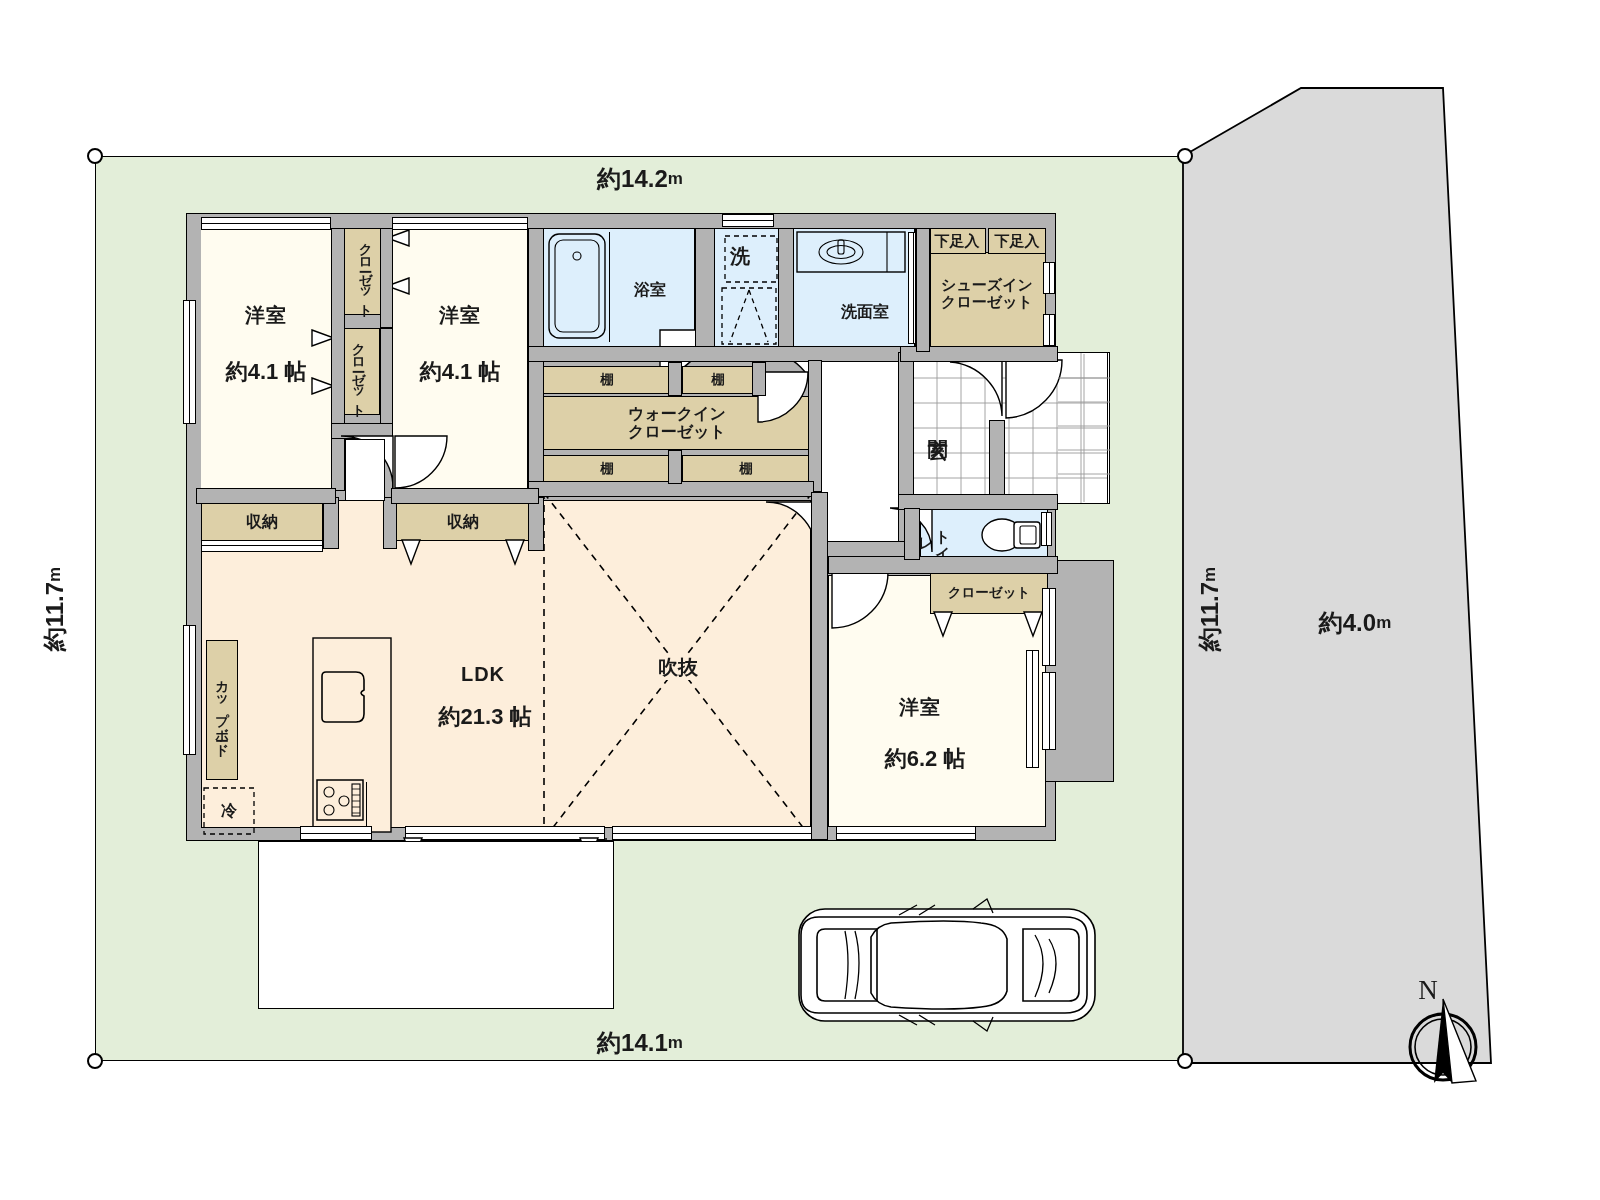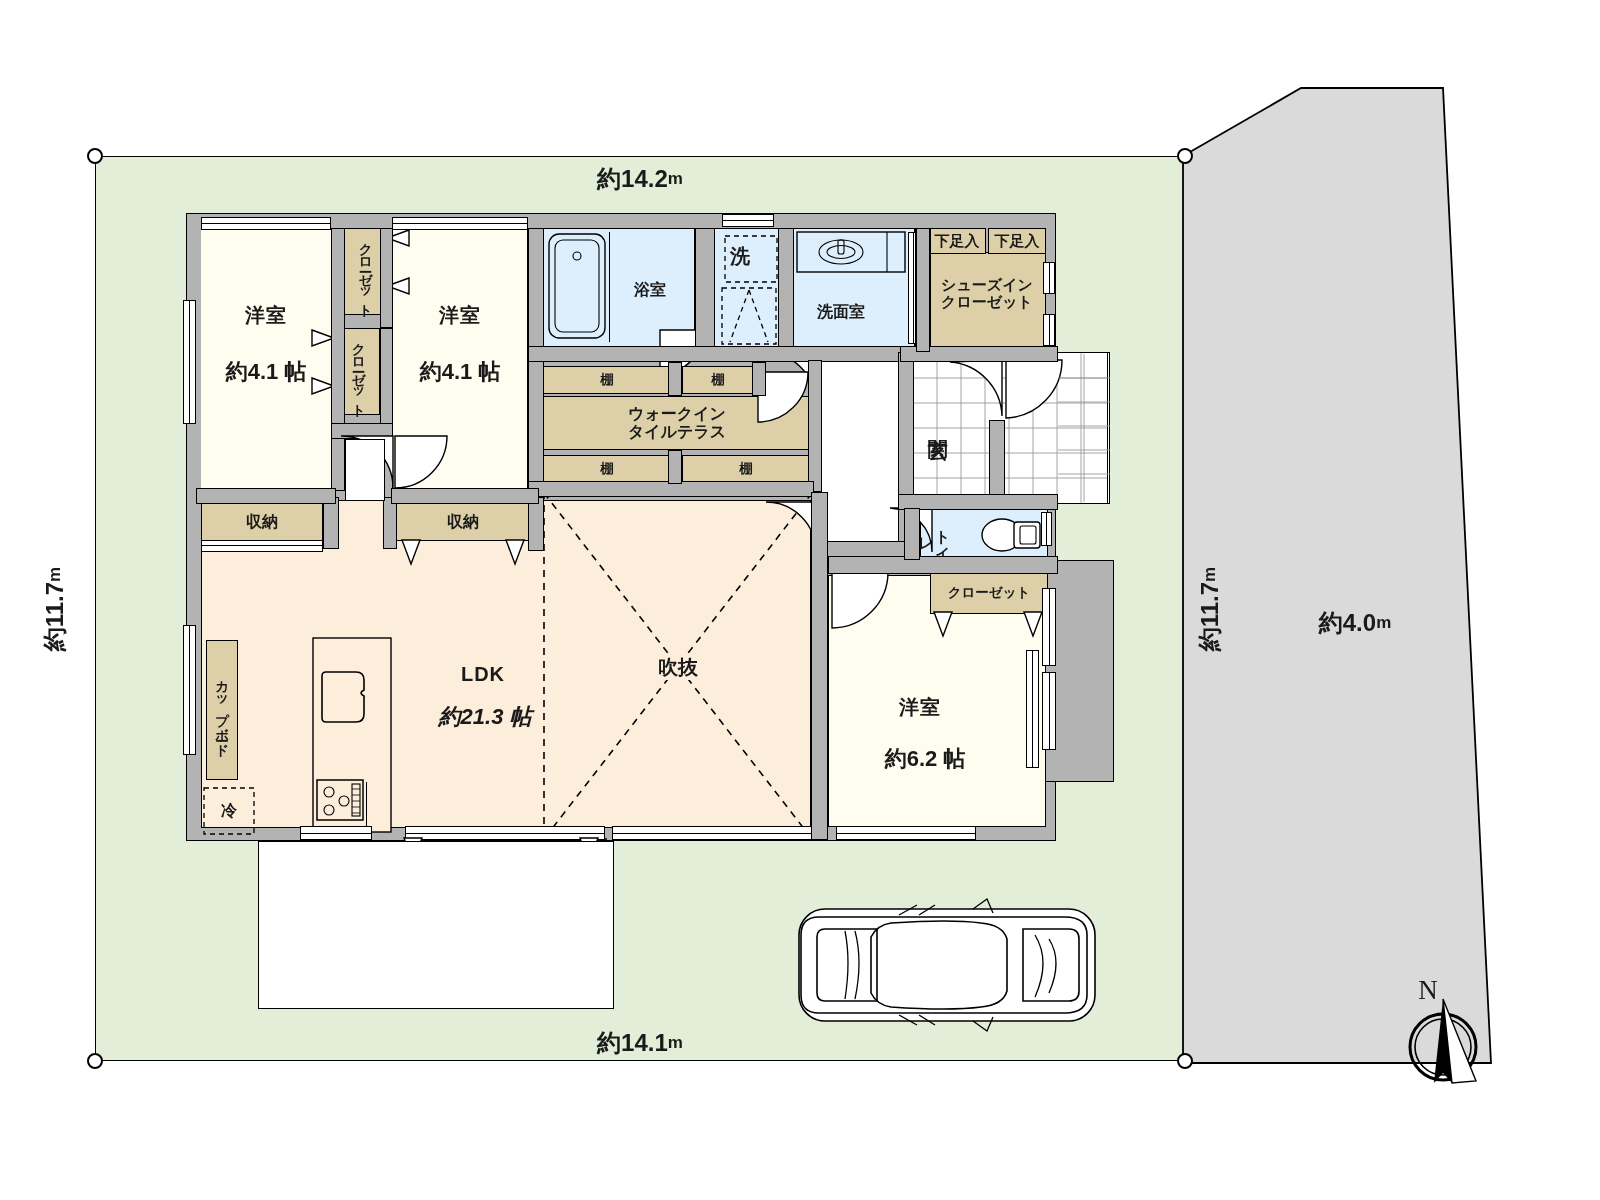--- a/index.html
+++ b/index.html
@@ -154,21 +154,21 @@
   </svg>
   <svg class="ab" style="left:722px;top:288px;width:56px;height:58px;">
     <rect x="0" y="0" width="54" height="56" class="dashthin"></rect>
     <path d="M27,2 L8,54 M27,2 L46,54" class="dashthin"></path>
   </svg>
 
   <div class="ab win" style="left:722px;top:214px;width:52px;height:13px;"></div>
   <div class="ab winline" style="left:722px;top:220px;width:52px;height:1.4px;"></div>
 
   <div class="ab wet" style="left:793px;top:228px;width:122px;height:120px;"></div>
-  <div class="lbl sm" style="left:778px;top:300px;width:110px;height:24px;padding-left:8px;">洗面室</div>
+  <div class="lbl sm" style="left:802px;top:300px;width:110px;height:24px;padding-left:8px;">洗面室</div>
 
   <svg class="ab" style="left:797px;top:232px;width:110px;height:42px;">
     <rect x="0" y="0" width="108" height="40" class="fillblue"></rect>
     <ellipse cx="44" cy="20" rx="22" ry="12" class="stroke-thin"></ellipse>
     <ellipse cx="44" cy="20" rx="14" ry="6.5" class="stroke-thin"></ellipse>
     <rect x="41" y="8" width="6" height="14" rx="2" class="stroke-thin"></rect>
     <line x1="90" y1="0" x2="90" y2="40" class="stroke-thin"></line>
   </svg>
   <div class="ab win" style="left:908px;top:232px;width:11px;height:112px;"></div>
   <div class="ab winline" style="left:913px;top:232px;width:1.4px;height:112px;"></div>
@@ -188,21 +188,21 @@
   <div class="ab clo" style="left:988px;top:228px;width:58px;height:26px;"></div>
   <div class="lbl xxs" style="left:988px;top:228px;width:58px;height:26px;">下足入</div>
 
   <div class="ab win" style="left:1043px;top:262px;width:12px;height:32px;"></div>
   <div class="ab winline" style="left:1049px;top:262px;width:1.4px;height:32px;"></div>
   <div class="ab win" style="left:1043px;top:314px;width:12px;height:32px;"></div>
   <div class="ab winline" style="left:1049px;top:314px;width:1.4px;height:32px;"></div>
 
   <div class="ab clo" style="left:543px;top:396px;width:268px;height:54px;"></div>
   <div class="lbl sm" style="left:543px;top:396px;width:268px;height:54px;">ウォークイン
-タイルテラス</div>
+クローゼット</div>
   <div class="ab clo" style="left:543px;top:366px;width:128px;height:28px;"></div>
   <div class="lbl xs" style="left:543px;top:366px;width:128px;height:28px;">棚</div>
   <div class="ab clo" style="left:682px;top:366px;width:72px;height:28px;"></div>
   <div class="lbl xs" style="left:682px;top:366px;width:72px;height:28px;">棚</div>
   <div class="ab clo" style="left:543px;top:455px;width:128px;height:28px;"></div>
   <div class="lbl xs" style="left:543px;top:455px;width:128px;height:28px;">棚</div>
   <div class="ab clo" style="left:682px;top:455px;width:128px;height:28px;"></div>
   <div class="lbl xs" style="left:682px;top:455px;width:128px;height:28px;">棚</div>
 
   <svg class="ab" style="left:758px;top:372px;width:56px;height:56px;">
@@ -285,21 +285,21 @@
   <div class="ab win" style="left:1042px;top:672px;width:14px;height:78px;"></div>
   <div class="ab winline" style="left:1049px;top:672px;width:1.4px;height:78px;"></div>
   <div class="ab win" style="left:1026px;top:650px;width:13px;height:118px;"></div>
   <div class="ab winline" style="left:1032px;top:650px;width:1.4px;height:118px;"></div>
 
   <div class="ab win" style="left:836px;top:826px;width:140px;height:14px;"></div>
   <div class="ab winline" style="left:836px;top:833px;width:140px;height:1.4px;"></div>
 
   <div class="ab ldk" style="left:201px;top:500px;width:610px;height:328px;"></div>
   <div class="lbl big" style="left:425px;top:656px;width:116px;height:36px;">LDK</div>
-  <div class="lbl area" style="left:410px;top:702px;width:150px;height:30px;font-style:italic;">
+  <div class="lbl area" style="left:410px;top:702px;width:150px;height:30px;">
     <span>約21.3</span><span>帖</span>
   </div>
 
   <svg class="ab" style="left:543px;top:492px;width:270px;height:348px;">
     <rect x="1" y="1" width="268" height="346" fill="none" class="dash"></rect>
     <line x1="1" y1="1" x2="269" y2="347" class="dash"></line>
     <line x1="269" y1="1" x2="1" y2="347" class="dash"></line>
   </svg>
   <div class="lbl med" style="left:638px;top:654px;width:80px;height:26px;background:#fdeedb;">吹抜</div>
 

